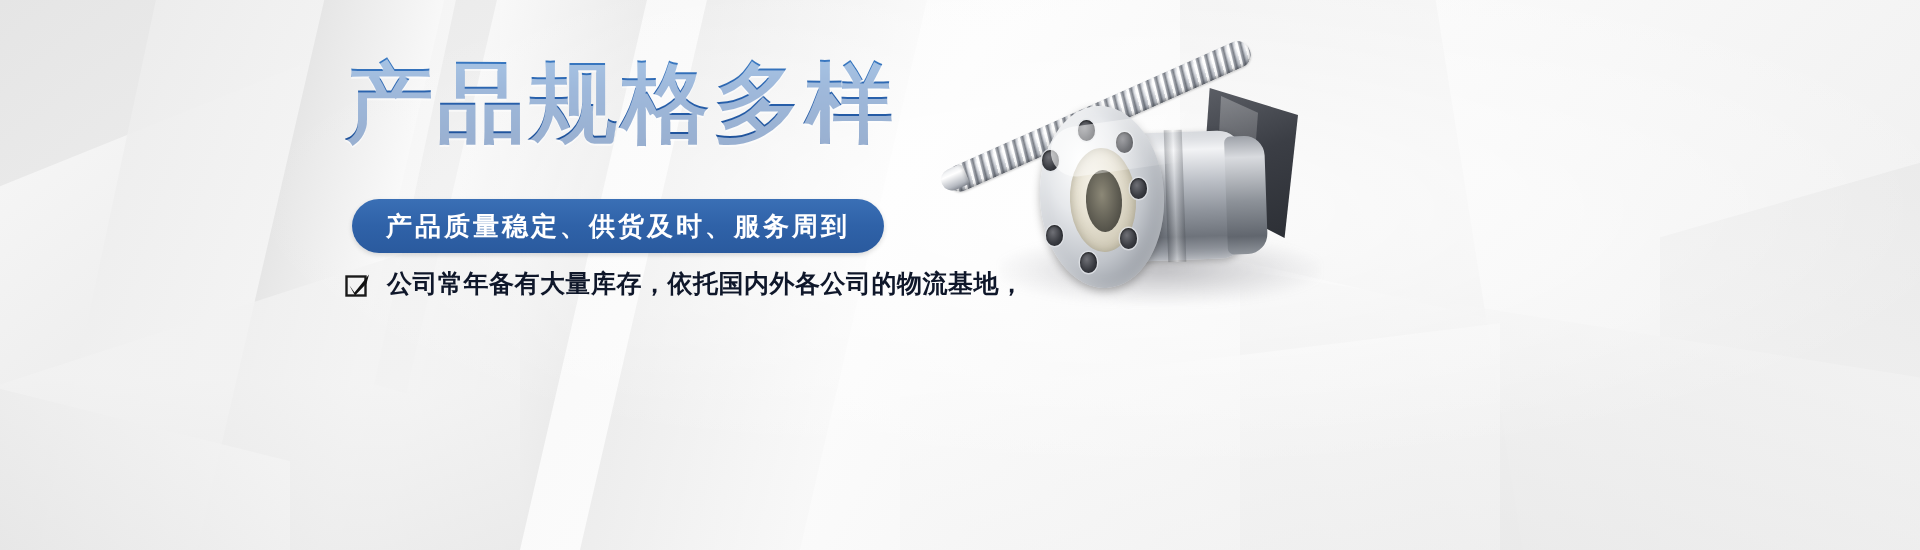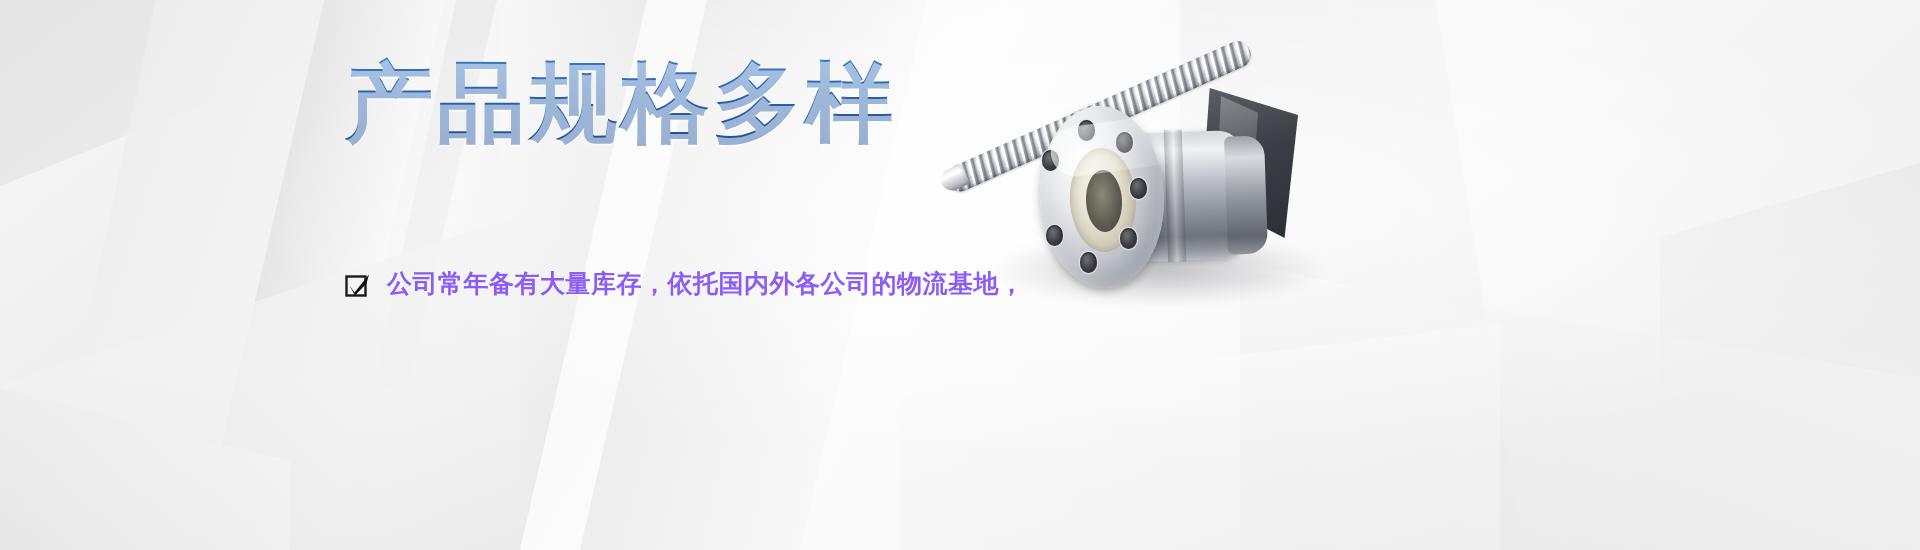--- a/index.html
+++ b/index.html
@@ -102,21 +102,21 @@
     margin-bottom: 26px;
   }
   .check {
     flex: 0 0 auto;
     width: 26px; height: 26px;
     margin-top: 4px; margin-right: 16px;
     position: relative;
   }
   .check svg { display:block; }
   .bullet-text {
-    color: #8b5cf6;
+    color: #0f172a;
     font-size: 25px; font-weight: 700;
     letter-spacing: .5px;
     white-space: nowrap;
     line-height: 1.2;
   }
 
   
   .product { position: absolute; left: 930px; top: 20px; width: 430px; height: 320px; }
 
   .shadow-blob {
@@ -274,20 +274,23 @@
     <div class="bolt b5"></div>
     <div class="bolt b6"></div>
     <div class="bolt b7"></div>
     <div class="gloss"></div>
   </div>
 
   <div class="content">
 
     <div class="headline">产品规格多样</div>
 
+    <div class="pill">
+      <span class="pill-text">产品质量稳定、供货及时、服务周到</span>
+    </div>
 
     <div class="bullets">
 
       <div class="bullet">
         <span class="check">
           <svg width="26" height="26" viewBox="0 0 26 26">
             <rect x="1.5" y="4.5" width="19" height="19" fill="none" stroke="#1a1a1a" stroke-width="2.4"></rect>
             <path d="M4.5 13.5 L9.5 20.5 L24 2.5 L21.5 11.5 L10 23.5 Z" fill="#111111"></path>
           </svg>
         </span>

